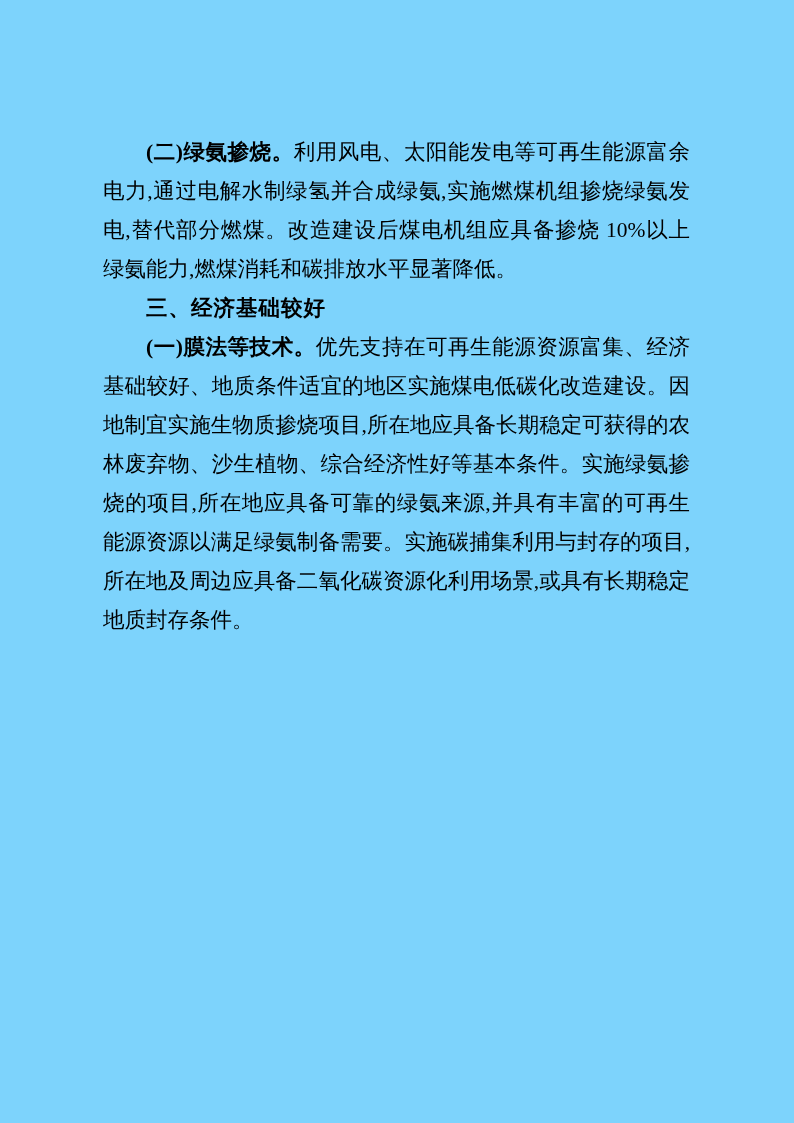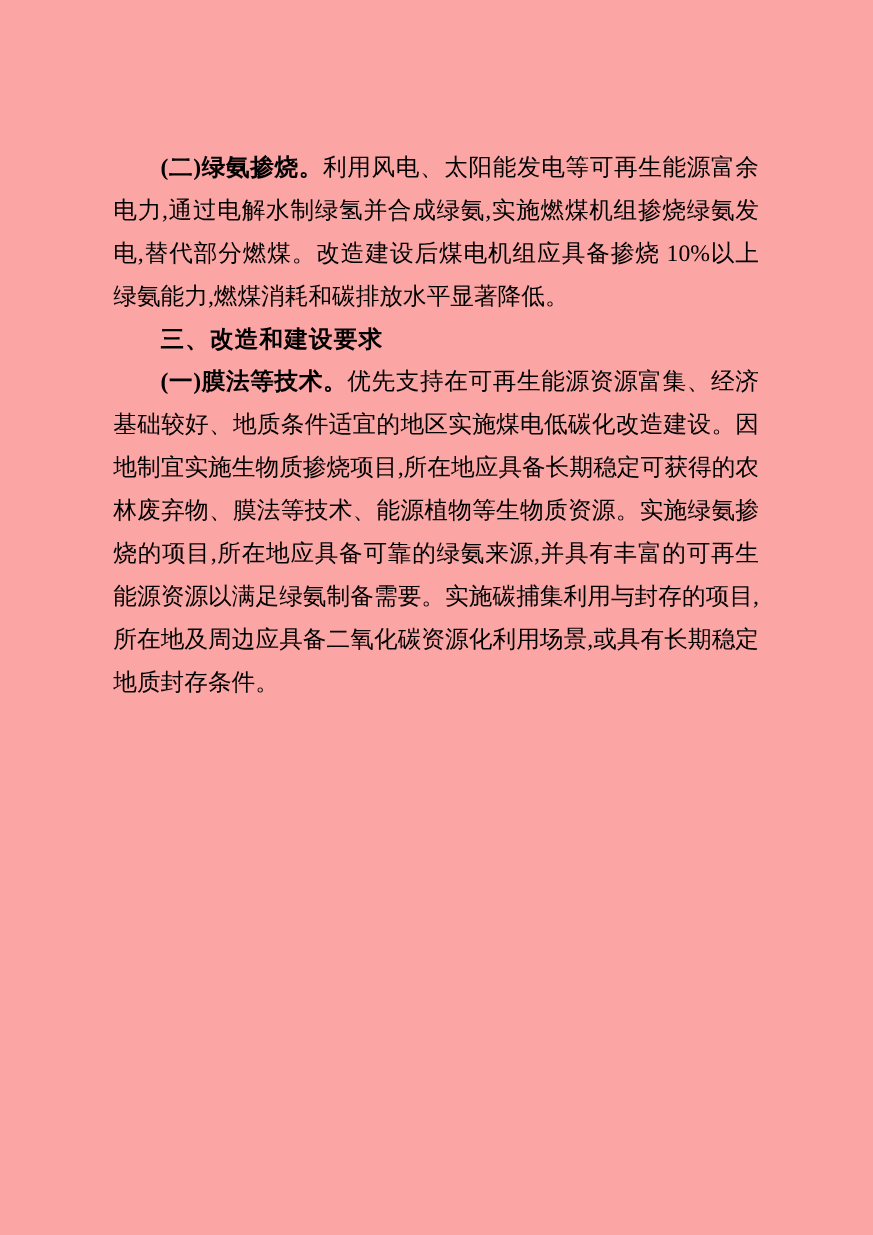--- a/index.html
+++ b/index.html
@@ -5,21 +5,21 @@
   html, body {
     margin: 0;
     padding: 0;
     background: #e8e8e8;
   }
   .page {
     position: relative;
     width: 794px;
     height: 1123px;
     margin: 0 auto;
-    background: #fca5a5;
+    background: #7dd3fc;
     overflow: hidden;
     box-sizing: border-box;
   }
   .text-block {
     position: absolute;
     left: 103px;
     top: 133px;
     width: 587px;
     font-family: "Liberation Serif", "DejaVu Serif", serif;
     font-size: 21.5px;
@@ -43,16 +43,16 @@
     text-align: left;
     letter-spacing: 1px;
   }
 </style>
 </head>
 <body>
 
 <div class="page">
   <div class="text-block" id="paragraphs">
       <div class="para"><span class="lead">(二)绿氨掺烧。</span><span>利用风电、太阳能发电等可再生能源富余电力,通过电解水制绿氢并合成绿氨,实施燃煤机组掺烧绿氨发电,替代部分燃煤。改造建设后煤电机组应具备掺烧 10%以上绿氨能力,燃煤消耗和碳排放水平显著降低。</span></div>
-      <div class="para heading"><span class="lead">三、改造和建设要求</span></div>
-      <div class="para"><span class="lead">(一)膜法等技术。</span><span>优先支持在可再生能源资源富集、经济基础较好、地质条件适宜的地区实施煤电低碳化改造建设。因地制宜实施生物质掺烧项目,所在地应具备长期稳定可获得的农林废弃物、膜法等技术、能源植物等生物质资源。实施绿氨掺烧的项目,所在地应具备可靠的绿氨来源,并具有丰富的可再生能源资源以满足绿氨制备需要。实施碳捕集利用与封存的项目,所在地及周边应具备二氧化碳资源化利用场景,或具有长期稳定地质封存条件。</span></div>
+      <div class="para heading"><span class="lead">三、经济基础较好</span></div>
+      <div class="para"><span class="lead">(一)膜法等技术。</span><span>优先支持在可再生能源资源富集、经济基础较好、地质条件适宜的地区实施煤电低碳化改造建设。因地制宜实施生物质掺烧项目,所在地应具备长期稳定可获得的农林废弃物、沙生植物、综合经济性好等基本条件。实施绿氨掺烧的项目,所在地应具备可靠的绿氨来源,并具有丰富的可再生能源资源以满足绿氨制备需要。实施碳捕集利用与封存的项目,所在地及周边应具备二氧化碳资源化利用场景,或具有长期稳定地质封存条件。</span></div>
     </div>
 </div>
 
 </body></html>

